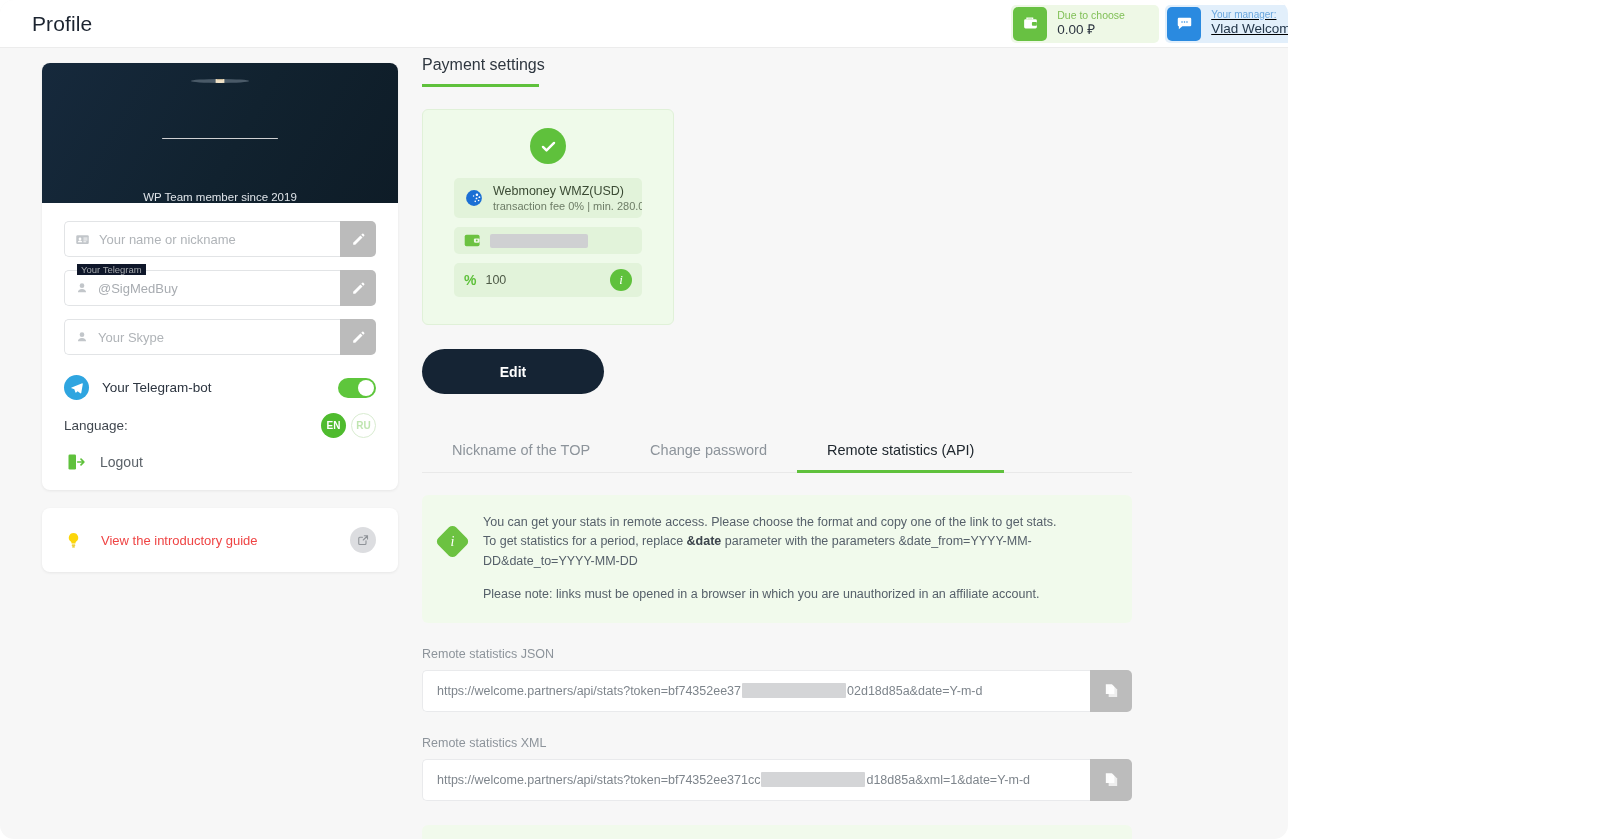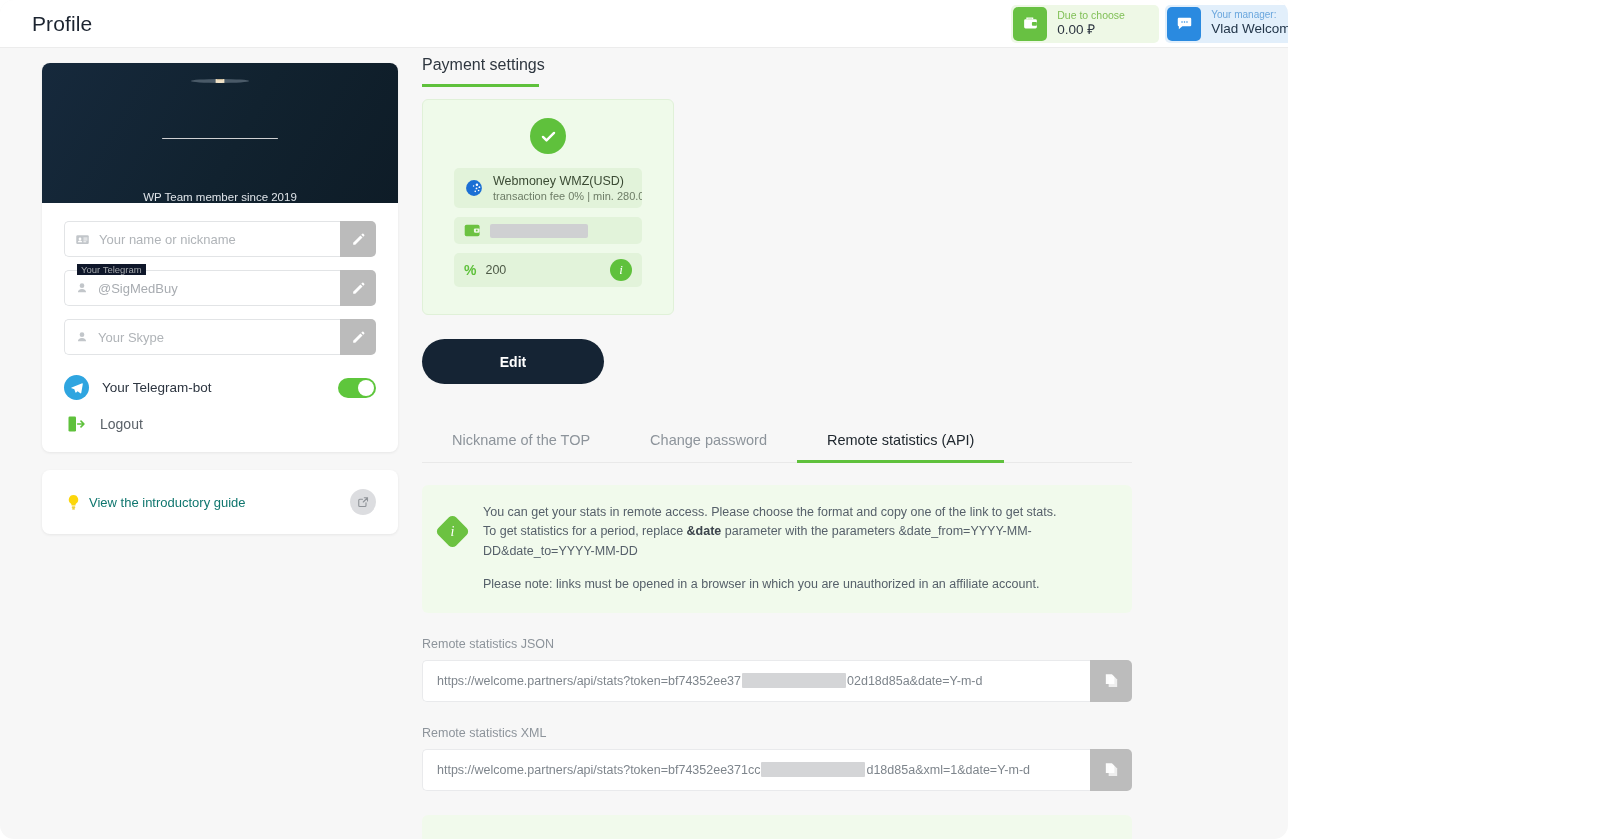--- a/index.html
+++ b/index.html
@@ -46,21 +46,21 @@
     display: flex; align-items: center; justify-content: center;
   }
   .payout-texts { line-height: 1.2; }
   .payout-label { font-size: 10.5px; color: #7fbf55; }
   .payout-value { font-size: 13.5px; color: #2c3440; }
 
   .manager-chip {
     display: flex; align-items: center;
     background: #e2effb; border-radius: 5px;
     height: 38px; margin: 5px 12px 5px 0; padding-right: 23px;
-    min-width: 232px; position: relative;
+    min-width: 232px; position: relative; text-decoration: underline;
   }
   .manager-icon {
     width: 34px; height: 34px; border-radius: 5px;
     background: #2a8ae0; margin: 0 10px 0 2px;
     display: flex; align-items: center; justify-content: center;
   }
   .manager-texts { line-height: 1.25; }
   .manager-label { font-size: 10px; color: #6aa6dd; }
   .manager-name { font-size: 13.5px; color: #23364a; }
   .manager-caret {
@@ -175,34 +175,34 @@
   .pill.inactive { background: #fff; color: #bfe5b0; border: 1px solid #d9ecd1; }
 
   .logout-row { display: flex; align-items: center; gap: 14px; margin: 14px 0 4px 2px; }
   .logout-label { font-size: 14px; color: #5a6168; }
 
   .guide-card {
     margin-top: 18px; background: #fff; border-radius: 8px;
     box-shadow: 0 1px 3px rgba(0,0,0,.07);
     height: 64px; display: flex; align-items: center; padding: 0 22px;
   }
-  .guide-label { font-size: 13px; color: #0f766e; margin-left: 6px; }
+  .guide-label { font-size: 13px; color: #ef4444; margin-left: 18px; }
   .guide-btn {
     margin-left: auto; width: 26px; height: 26px; border-radius: 50%;
     background: #dcdde0; display: flex; align-items: center; justify-content: center;
     cursor: pointer;
   }
 
   
   .right-col { position: absolute; left: 422px; top: 8px; width: 710px; }
   .section-title { font-size: 16px; color: #2f3740; padding-bottom: 10px; display: inline-block; }
   .title-underline { width: 117px; height: 3px; background: #5fc13c; }
 
   .pay-card {
-    margin-top: 12px; width: 252px;
+    margin-top: 22px; width: 252px;
     background: #effaea; border: 1px solid #e0f1d8; border-radius: 6px;
     padding: 18px 14px 18px 14px;
     display: flex; flex-direction: column; align-items: center;
   }
   .check-circle {
     width: 36px; height: 36px; border-radius: 50%; background: #5fc13c;
     display: flex; align-items: center; justify-content: center;
     margin-bottom: 14px;
   }
   .pay-row {
@@ -433,20 +433,27 @@
           <div class="tg-row">
             <div class="tg-circle">
               <svg width="14" height="14" viewBox="0 0 24 24" fill="#fff">
                 <path d="M21 4 2.8 11.1c-.9.35-.88 1.2.04 1.47l4.6 1.44 1.75 5.3c.22.6.4.83.8.83.3 0 .45-.14.63-.32l2.3-2.23 4.73 3.5c.87.48 1.5.23 1.72-.8L21.9 5.4c.3-1.3-.5-1.9-1.4-1.5z"></path>
               </svg>
             </div>
             <div class="tg-label">Your Telegram-bot</div>
             <div class="toggle"></div>
           </div>
 
+          <div class="lang-row">
+            <div class="lang-label">Language:</div>
+            <div class="lang-pills">
+              <div class="pill active">EN</div>
+              <div class="pill inactive">RU</div>
+            </div>
+          </div>
 
           <div class="logout-row">
             <svg width="20" height="20" viewBox="0 0 24 24">
               <rect x="3" y="3" width="9" height="18" rx="1.5" fill="#5fc13c"></rect>
               <path d="M14 12h7M18 8.5l3.5 3.5L18 15.5" stroke="#5fc13c" stroke-width="2" fill="none" stroke-linecap="round" stroke-linejoin="round"></path>
             </svg>
             <div class="logout-label">Logout</div>
           </div>
         </div>
       </div>
@@ -501,21 +508,21 @@
           <svg width="17" height="15" viewBox="0 0 24 20" style="flex:none">
             <rect x="1" y="2" width="21" height="16" rx="2.5" fill="#6cc241"></rect>
             <rect x="14" y="7" width="8" height="6" rx="1.5" fill="#eef8e6"></rect>
             <circle cx="18" cy="10" r="1.3" fill="#6cc241"></circle>
           </svg>
           <div class="pay-redact"></div>
         </div>
 
         <div class="pay-row">
           <span class="pay-pct-sym">%</span>
-          <span class="pay-pct-val">200</span>
+          <span class="pay-pct-val">100</span>
           <div class="info-dot">i</div>
         </div>
       </div>
 
       <button class="edit-btn">Edit</button>
 
       <div class="tabs">
         <div class="tab">Nickname of the TOP</div>
         <div class="tab">Change password</div>
         <div class="tab active">Remote statistics (API)</div>

